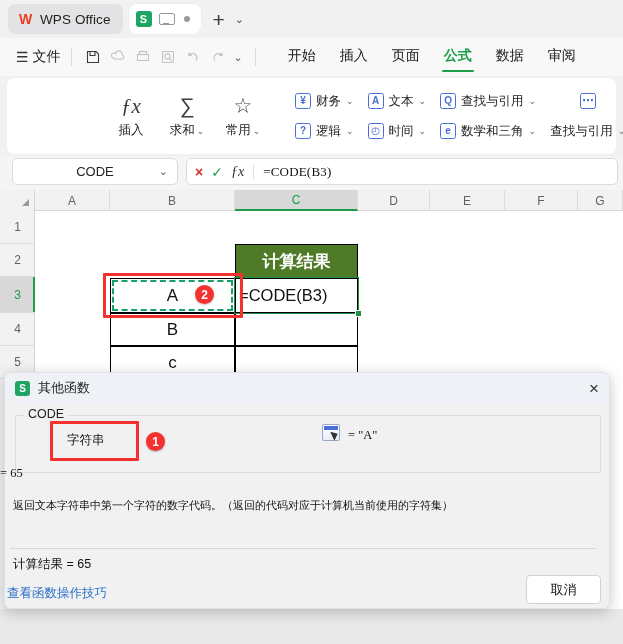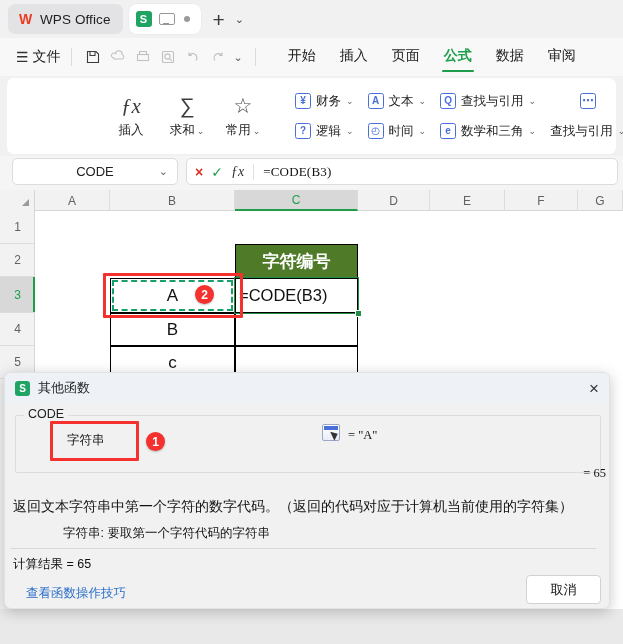--- a/index.html
+++ b/index.html
@@ -182,27 +182,27 @@
   .picker-ico {
     position: absolute; left: 322px; top: 424px; width: 18px; height: 17px;
     border: 1px solid #9aa8c8; background: linear-gradient(#fff,#e8eef8); border-radius: 2px;
   }
   .picker-ico::before { content:""; position:absolute; left:1px; top:1px; right:1px; height:4px; background:#4a6fd6; }
   .picker-ico::after { content:""; position:absolute; right:1px; bottom:0px; width:0; height:0;
                        border-left:6px solid #333; border-bottom:5px solid transparent; border-top:5px solid transparent;
                        transform: rotate(-25deg); }
   .eq1 { position: absolute; left: 348px; top: 428px; font-size: 12.5px; color: #111;
          font-family: "Liberation Serif", serif; }
-  .eq2 { position: absolute; left: 0px; top: 466px; width: 606px; text-align: right;
+  .eq2 { position: absolute; left: 0px; top: 466px; width: 606px; text-align: left;
          font-size: 12.5px; color: #111; font-family: "Liberation Serif", serif; }
-  .desc1 { position: absolute; left: 13px; top: 498px; font-size: 14px; color: #111; text-align: center; }
+  .desc1 { position: absolute; left: 13px; top: 498px; font-size: 11px; color: #111; text-align: center; }
   .desc2 { position: absolute; left: 63px; top: 525px; font-size: 12.5px; color: #111; }
   .dlg-hr { position: absolute; left: 10px; top: 548px; width: 586px; height: 1px; background: #d8d8d8; }
   .calcres { position: absolute; left: 13px; top: 540px; font-size: 12.5px; color: #111; margin-top: 16px; }
-  .dlg-link { position: absolute; left: 26px; top: 585px; font-size: 12.5px; color: #2a6fc9; }
+  .dlg-link { position: absolute; left: 7px; top: 585px; font-size: 12.5px; color: #2a6fc9; }
   .btn {
     position: absolute; height: 29px; width: 75px; border-radius: 4px; background: #fff;
     display: flex; align-items: center; justify-content: center; font-size: 13px; color: #111;
     border: 1px solid #d2d2d2;
   }
   .btn.primary { border: 1.4px solid #2a6fc9; }
 
   
   .botstrip { position: absolute; left: 0; top: 609px; width: 623px; height: 35px; background: #e9e9e9; }
 </style>
@@ -377,21 +377,21 @@
       <div class="rowcell" style="top:0px;height:33px;">1</div>
       <div class="rowcell" style="top:33px;height:33px;">2</div>
       <div class="rowcell sel" style="top:66px;height:36px;">3</div>
       <div class="rowcell" style="top:102px;height:33px;">4</div>
       <div class="rowcell" style="top:135px;height:33px;">5</div>
       <div class="rowcell" style="top:398px;height:35px;border-bottom:none;">14</div>
     </div>
 
     <div class="gridarea">
 
-      <div class="tcell head" style="left:200px;top:33px;width:123px;height:34px;">字符编号</div>
+      <div class="tcell head" style="left:200px;top:33px;width:123px;height:34px;">计算结果</div>
 
       <div class="tcell" style="left:75px;top:67px;width:125px;height:35px;">A</div>
       <div class="tcell formula" style="left:200px;top:67px;width:123px;height:35px;">=CODE(B3)</div>
 
       <div class="tcell" style="left:75px;top:102px;width:125px;height:33px;">B</div>
       <div class="tcell" style="left:200px;top:102px;width:123px;height:33px;"></div>
 
       <div class="tcell" style="left:75px;top:135px;width:125px;height:33px;">c</div>
       <div class="tcell" style="left:200px;top:135px;width:123px;height:33px;"></div>
 
@@ -416,21 +416,20 @@
     <div class="fieldset">
       <span class="fs-legend">CODE</span>
     </div>
   </div>
 
   <div class="arg-label">字符串</div>
   <div class="picker-ico"></div>
   <div class="eq1">=  "A"</div>
   <div class="eq2">=  65</div>
   <div class="desc1">返回文本字符串中第一个字符的数字代码。（返回的代码对应于计算机当前使用的字符集）</div>
-  <div class="desc2">字符串:  要取第一个字符代码的字符串</div>
   <div class="dlg-hr"></div>
   <div class="calcres">计算结果 =  65</div>
   <div class="dlg-link">查看函数操作技巧</div>
   <div class="btn" style="left:526px;top:575px;">取消</div>
 
   <div class="hl-rect" style="left:50px;top:422px;width:60px;height:38px;border:0;"></div>
   <div class="hl-rect" style="left:50px;top:421px;width:89px;height:40px;"></div>
   <div class="badge" style="left:146px;top:432px;">1</div>
 
 </div>

